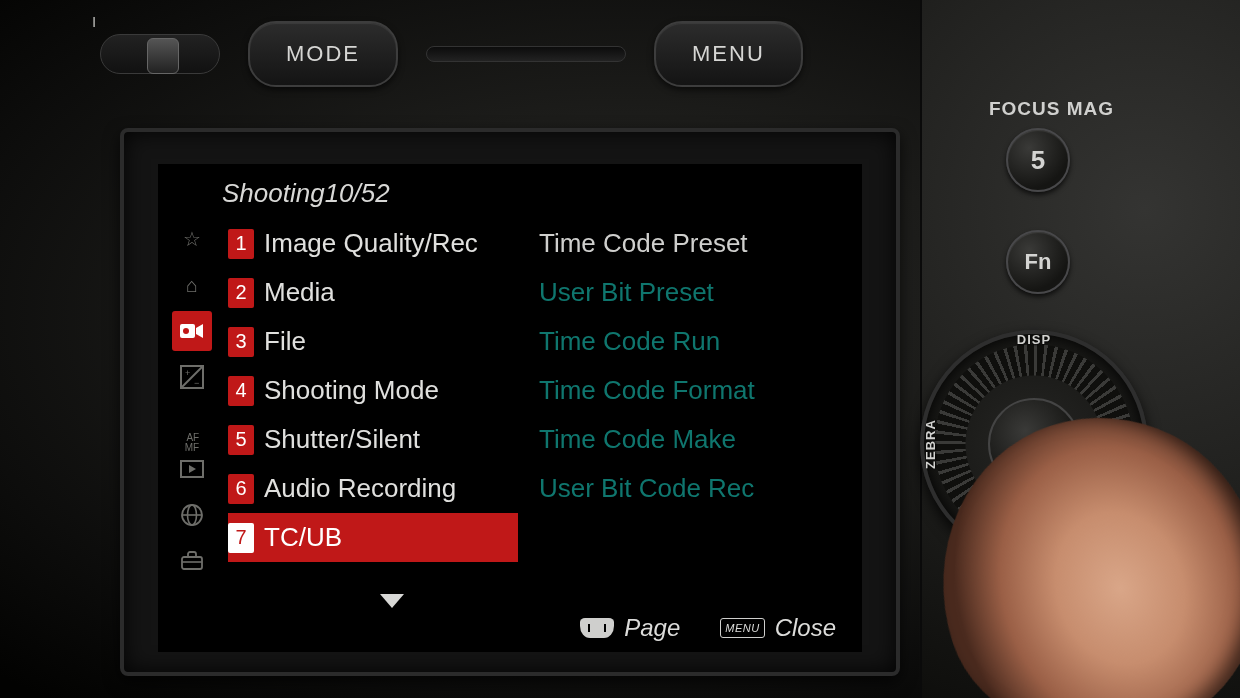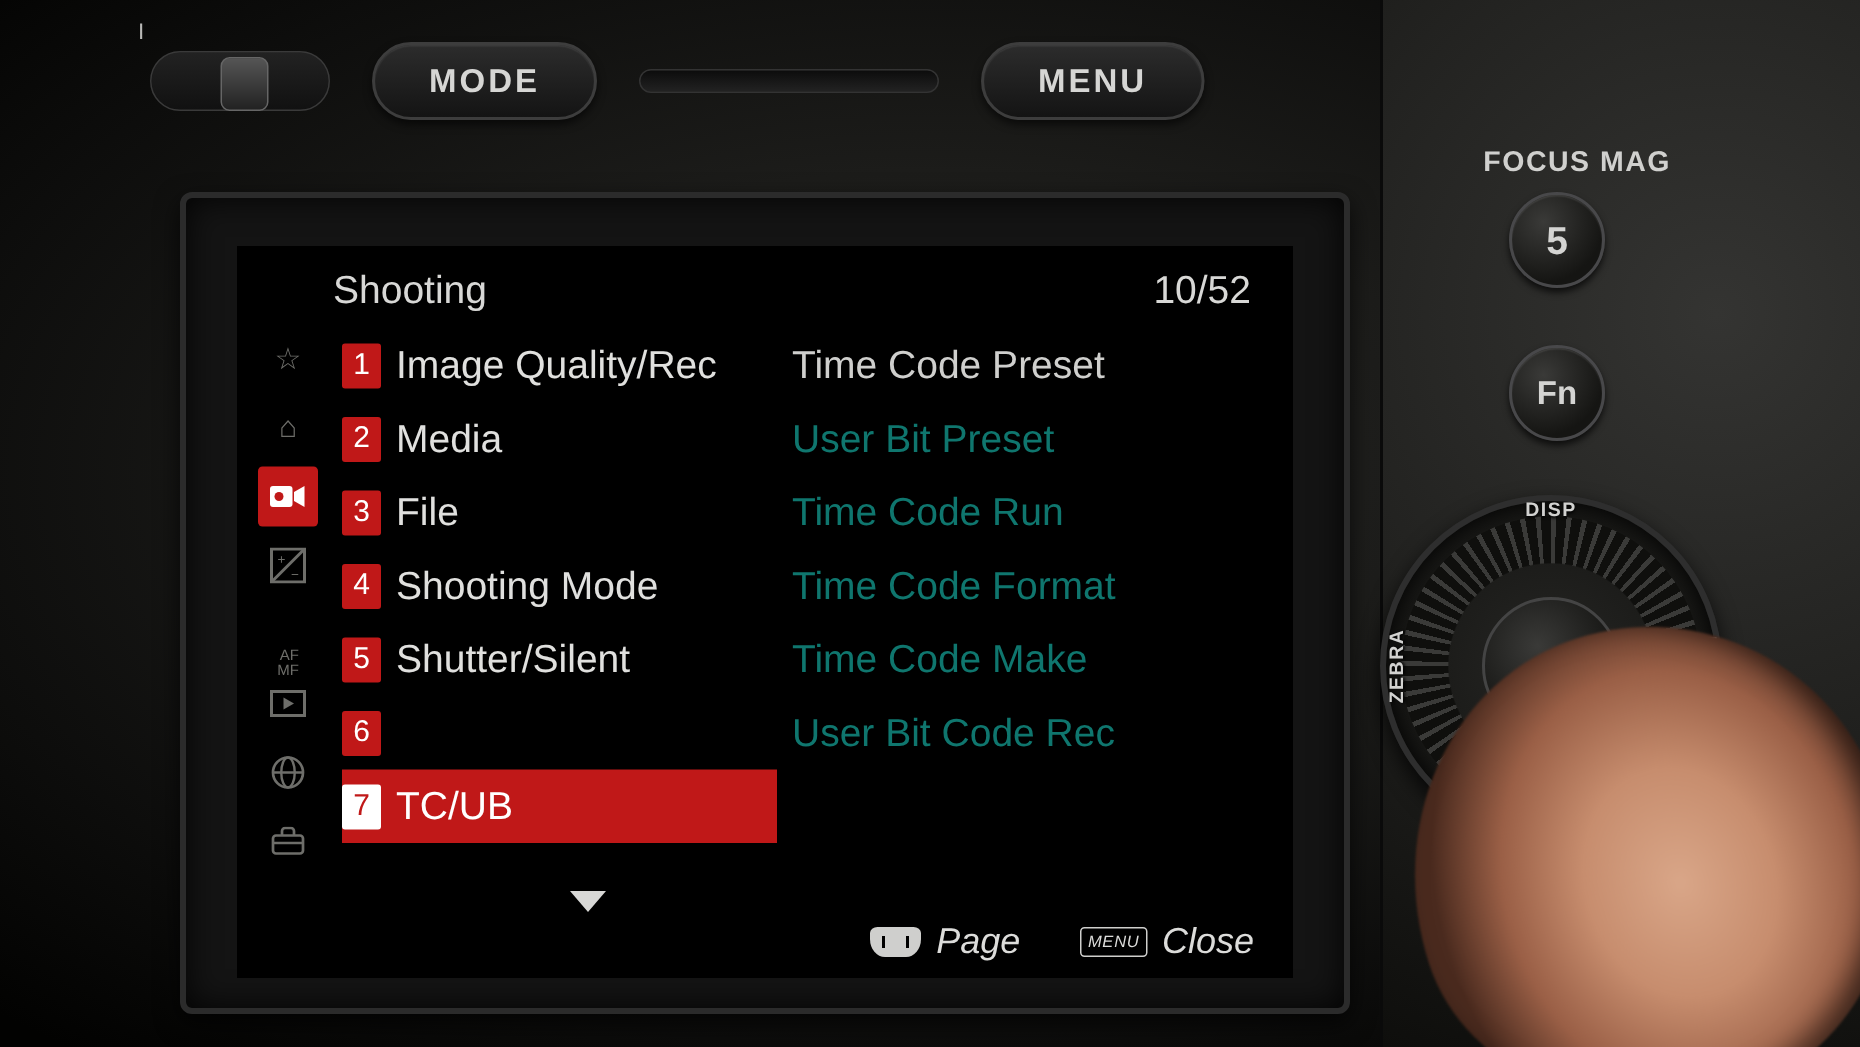--- a/index.html
+++ b/index.html
@@ -53,28 +53,28 @@
     border: 1px solid #666;
   }
   .power-marks {
     position: absolute;
     top: 13px; left: 92px;
     color: #b8b8b6;
     font-size: 15px;
     letter-spacing: 62px;
   }
   .pill-btn {
-    height: 52px;
+    height: 66px;
     padding: 0 36px;
     background: linear-gradient(#2c2c2c, #141414);
     border: 2px solid #3d3d3d;
     border-radius: 28px;
     color: #d6d6d4;
     font-size: 22px;
-    font-weight: 700;
+    font-weight: 400;
     letter-spacing: 2px;
     display: flex;
     align-items: center;
     box-shadow: 0 3px 6px rgba(0,0,0,.6), inset 0 1px 1px rgba(255,255,255,.08);
   }
   .speaker-slot {
     flex: 0 0 200px;
     height: 16px;
     background: linear-gradient(#0c0c0c, #222);
     border-radius: 10px;
@@ -177,24 +177,24 @@
     width: 100%; height: 100%;
     background: #000;
     color: #e2e2e0;
     font-family: Arial, Helvetica, sans-serif;
     position: relative;
     padding: 14px 22px 8px 14px;
   }
 
   .lcd-header {
     display: flex;
-    justify-content: space-between;
     padding: 0 6px 10px 50px;
     font-size: 26px;
     color: #d8d8d6;
+    font-style: italic;
   }
 
   .menu-body {
     display: flex;
     gap: 14px;
   }
 
   
   .tab-strip {
     width: 42px;
@@ -216,21 +216,21 @@
   }
   .tab-ico .afmf { font-size: 10px; line-height: 10px; text-align: right; margin-top: 40px; }
 
   
   .columns {
     flex: 1;
     display: flex;
     gap: 10px;
   }
   .col-left  { flex: 0 0 290px; }
-  .col-right { flex: 1; }
+  .col-right { flex: 1; margin-left: 11px; }
 
   .menu-row {
     display: flex;
     align-items: center;
     gap: 10px;
     height: 49px;
     font-size: 26px;
     color: #e0e0de;
     padding-right: 6px;
   }
@@ -408,20 +408,21 @@
           <div class="menu-row">
             <span class="num">4</span>
             <span>Shooting Mode</span>
           </div>
           <div class="menu-row">
             <span class="num">5</span>
             <span>Shutter/Silent</span>
           </div>
           <div class="menu-row">
             <span class="num">6</span>
+            <span>Audio Recording</span>
           </div>
           <div class="menu-row selected">
             <span class="num">7</span>
             <span>TC/UB</span>
           </div>
         </div>
 
         <div class="col-right">
           <div class="opt-row">
             <span>Time Code Preset</span>

